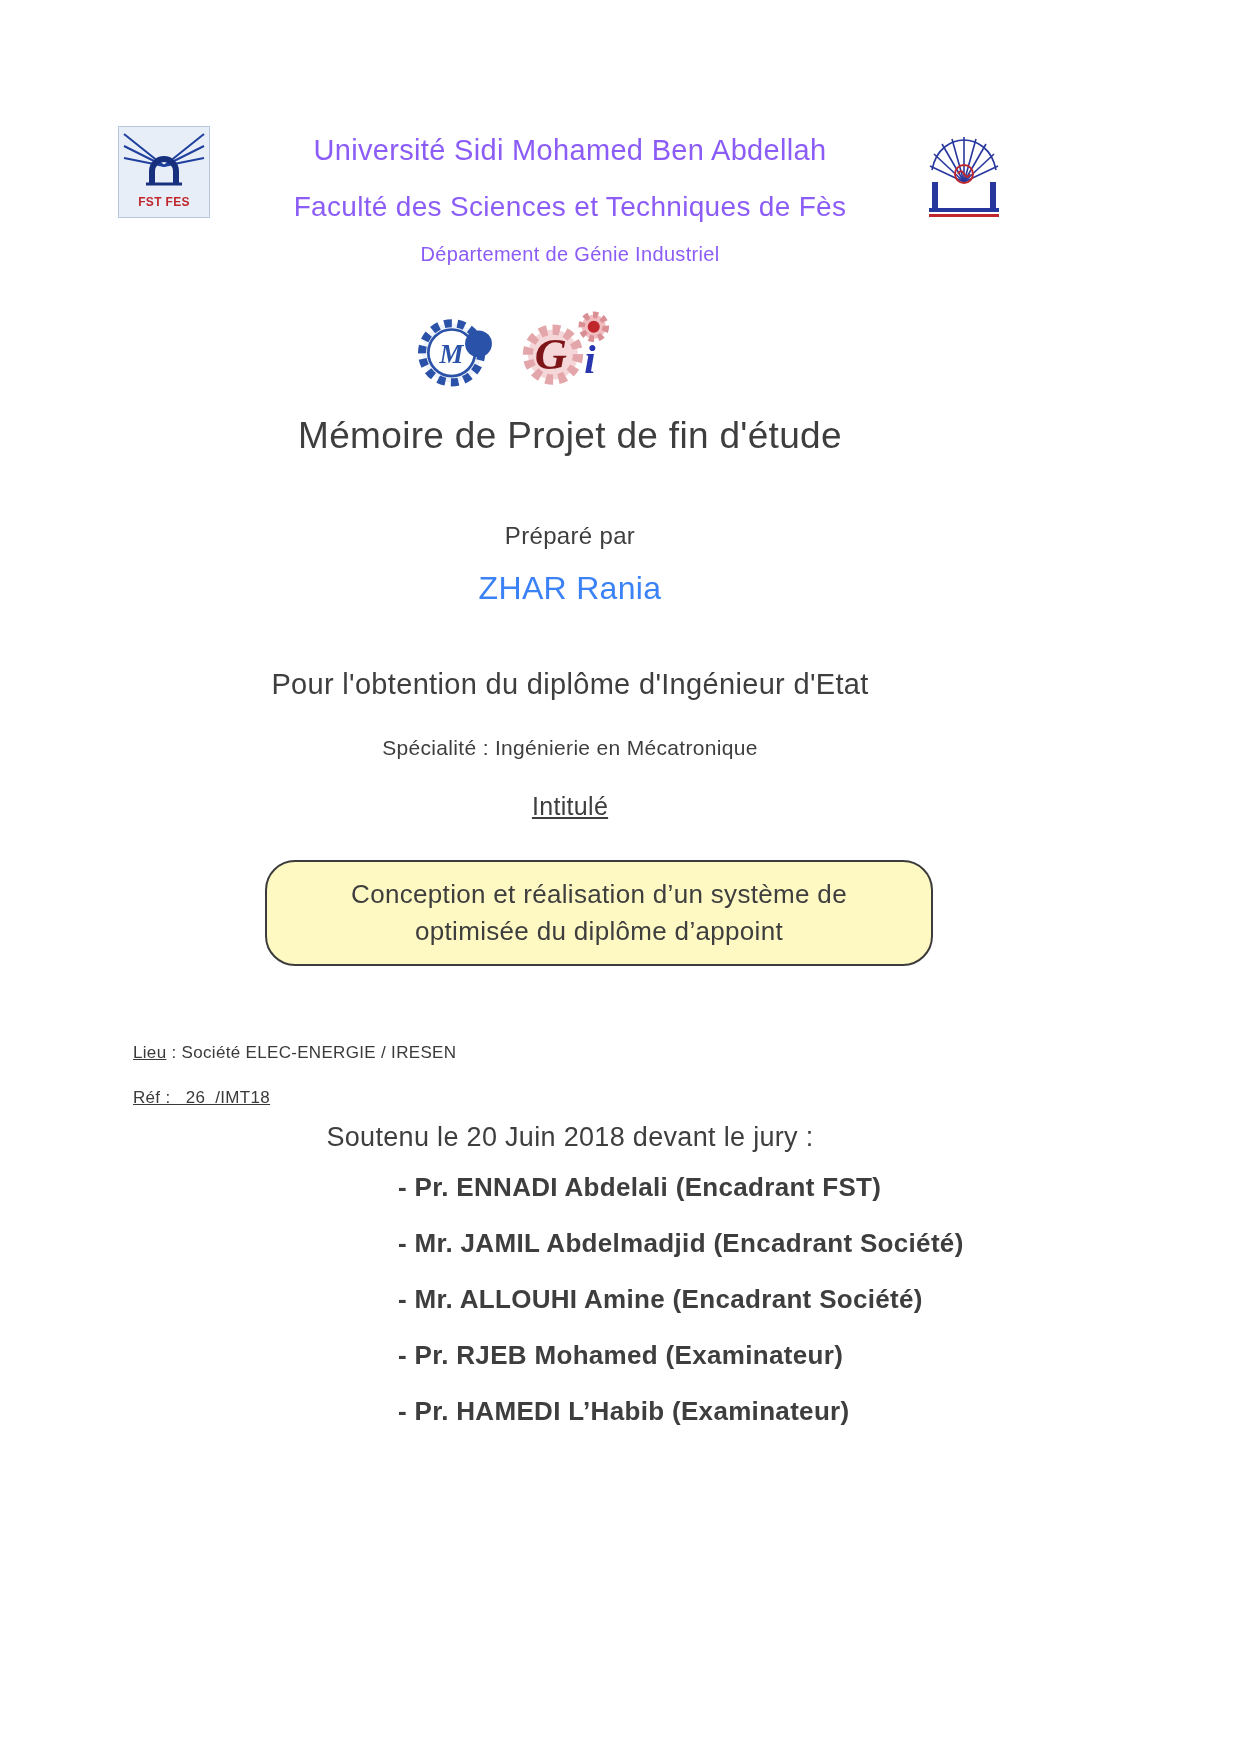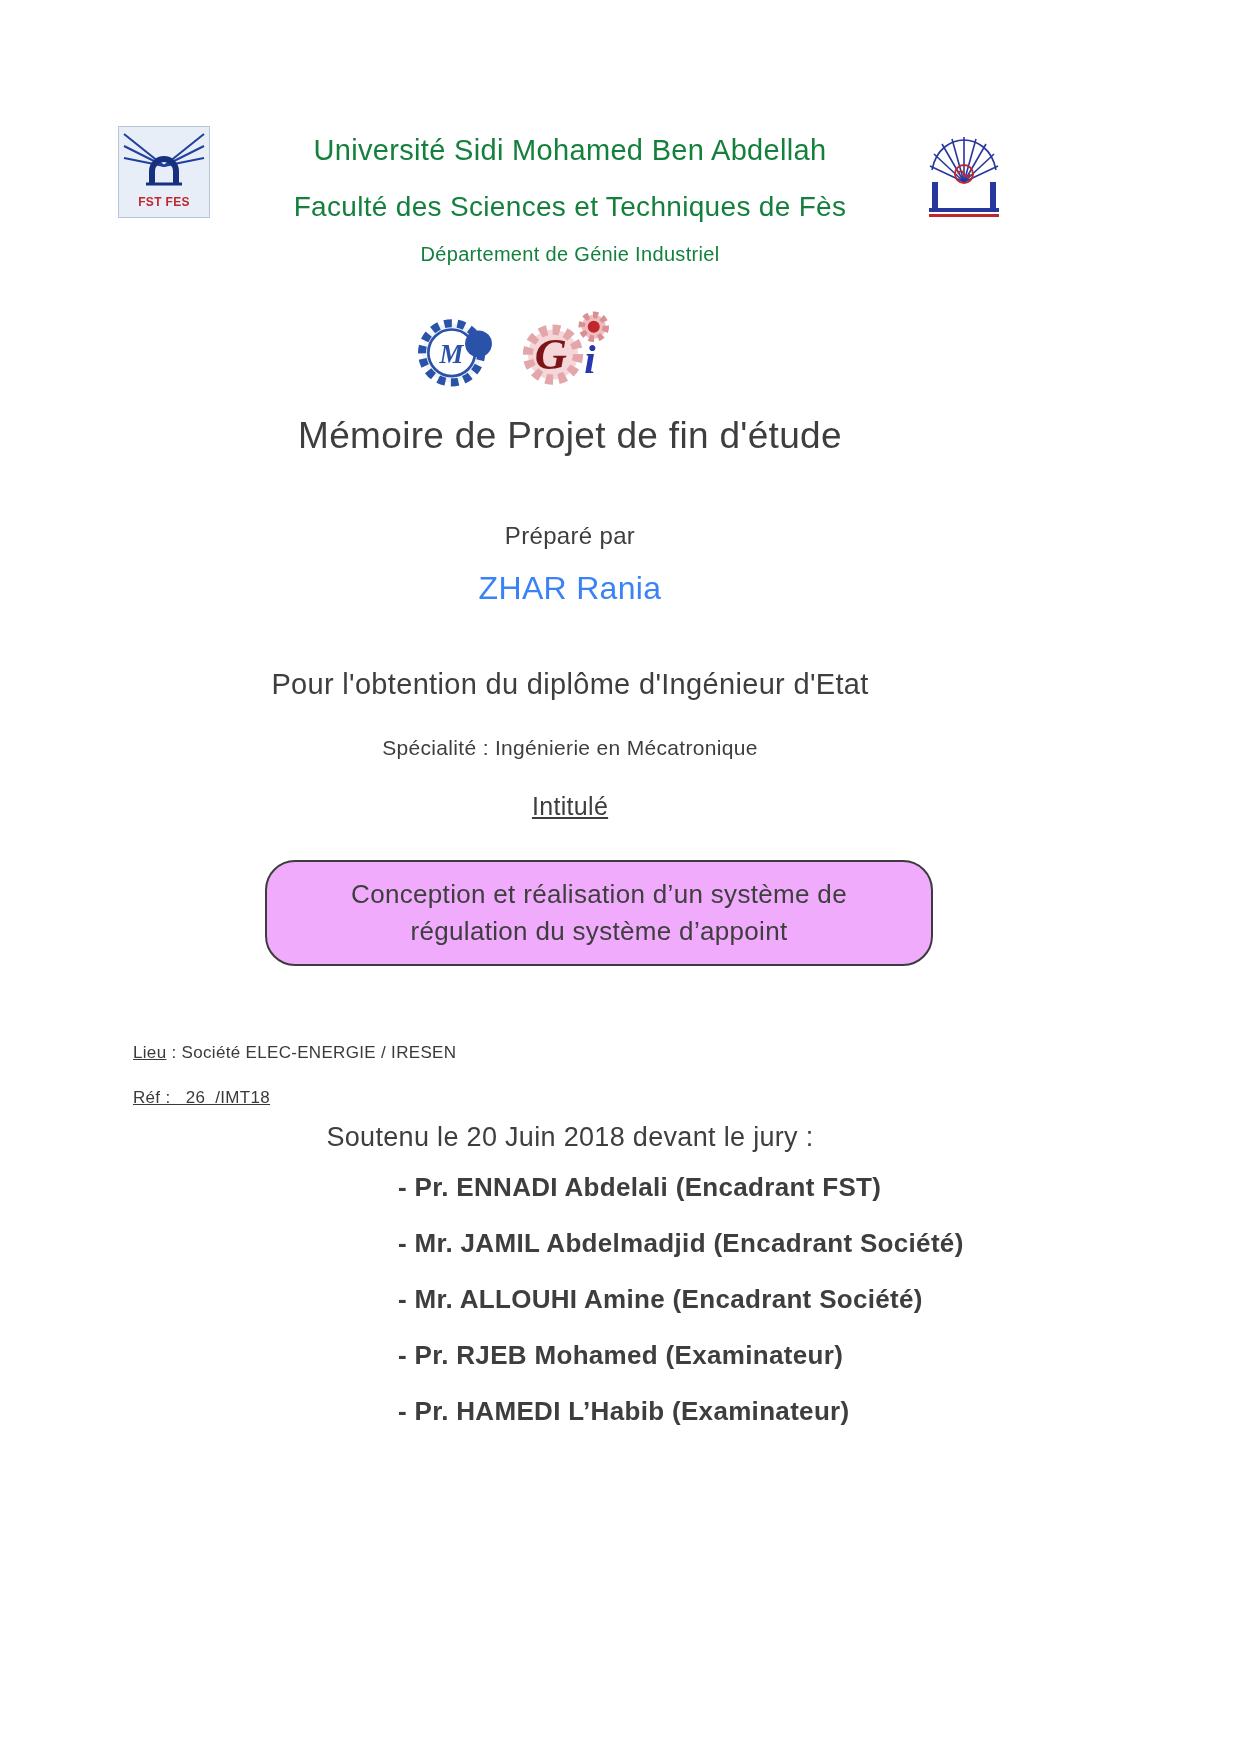--- a/index.html
+++ b/index.html
@@ -15,38 +15,38 @@
     letter-spacing: 0.02em;
   }
   .abs { position: absolute; }
   .centered { left: 0; width: 1140px; text-align: center; }
 
   .fst-logo   { left: 118px; top: 126px; width: 92px; height: 114px; }
   .usmba-logo { left: 924px; top: 136px; width: 80px; height: 84px; }
   .gm-logo    { left: 412px; top: 308px; width: 90px; height: 86px; }
   .gi-logo    { left: 514px; top: 304px; width: 102px; height: 90px; }
 
-  .header-text { left: 180px; top: 134px; width: 780px; text-align: center; color: #15803d; }
+  .header-text { left: 180px; top: 134px; width: 780px; text-align: center; color: #8b5cf6; }
   .header-text .uni { font-size: 29px; margin-bottom: 24px; }
   .header-text .fac { font-size: 28px; margin-bottom: 20px; }
   .header-text .dep { font-size: 20px; }
 
   .memoir-title { top: 415px; font-size: 37px; color: #3e3e3e; }
   .prepared-by  { top: 522px; font-size: 24px; }
   .author       { top: 570px; font-size: 32px; font-weight: normal; color: #3b82f6; letter-spacing: 0.01em; }
   .diploma      { top: 668px; font-size: 29px; }
   .specialty    { top: 736px; font-size: 21px; }
   .intitule     { top: 792px; font-size: 25px; text-decoration: underline; }
 
   .subject-box {
     left: 265px; top: 860px; width: 668px;
     border: 2px solid #3c3c3c; border-radius: 30px;
     padding: 14px 12px; text-align: center;
     font-size: 26px; line-height: 37px; color: #3e3e3e;
-    background: #f0abfc;
+    background: #fef9c3;
   }
 
   .lieu-line { left: 133px; top: 1043px; font-size: 17px; white-space: pre-wrap; color: #3a3a3a; }
   .lieu-line .u { text-decoration: underline; }
   .ref-line  { left: 133px; top: 1088px; font-size: 17px; white-space: pre; text-decoration: underline; color: #3a3a3a; }
 
   .defense-intro { top: 1122px; font-size: 27px; text-align: center; }
   .jury-list { left: 398px; top: 1172px; font-size: 26px; color: #3e3e3e; }
   .jury-item { margin-bottom: 25px; white-space: pre; font-weight: bold; }
 </style>
@@ -128,21 +128,21 @@
 
   <div class="abs centered prepared-by">Préparé par</div>
   <div class="abs centered author">ZHAR Rania</div>
 
   <div class="abs centered diploma">Pour l'obtention du diplôme d'Ingénieur d'Etat</div>
   <div class="abs centered specialty">Spécialité : Ingénierie en Mécatronique</div>
   <div class="abs centered intitule">Intitulé</div>
 
   <div class="abs subject-box">
     <div>Conception et réalisation d’un système de</div>
-    <div>régulation du système d’appoint</div>
+    <div>optimisée du diplôme d’appoint</div>
   </div>
 
   <div class="abs lieu-line"><span class="u">Lieu</span><span> : Société ELEC-ENERGIE / IRESEN</span></div>
   <div class="abs ref-line">Réf :   26  /IMT18</div>
 
   <div class="abs centered defense-intro">Soutenu le 20 Juin 2018 devant le jury :</div>
   <div class="abs jury-list">
     <div class="jury-item">- Pr. ENNADI Abdelali (Encadrant FST)</div>
     <div class="jury-item">- Mr. JAMIL Abdelmadjid (Encadrant Société)</div>
     <div class="jury-item">- Mr. ALLOUHI Amine (Encadrant Société)</div>

